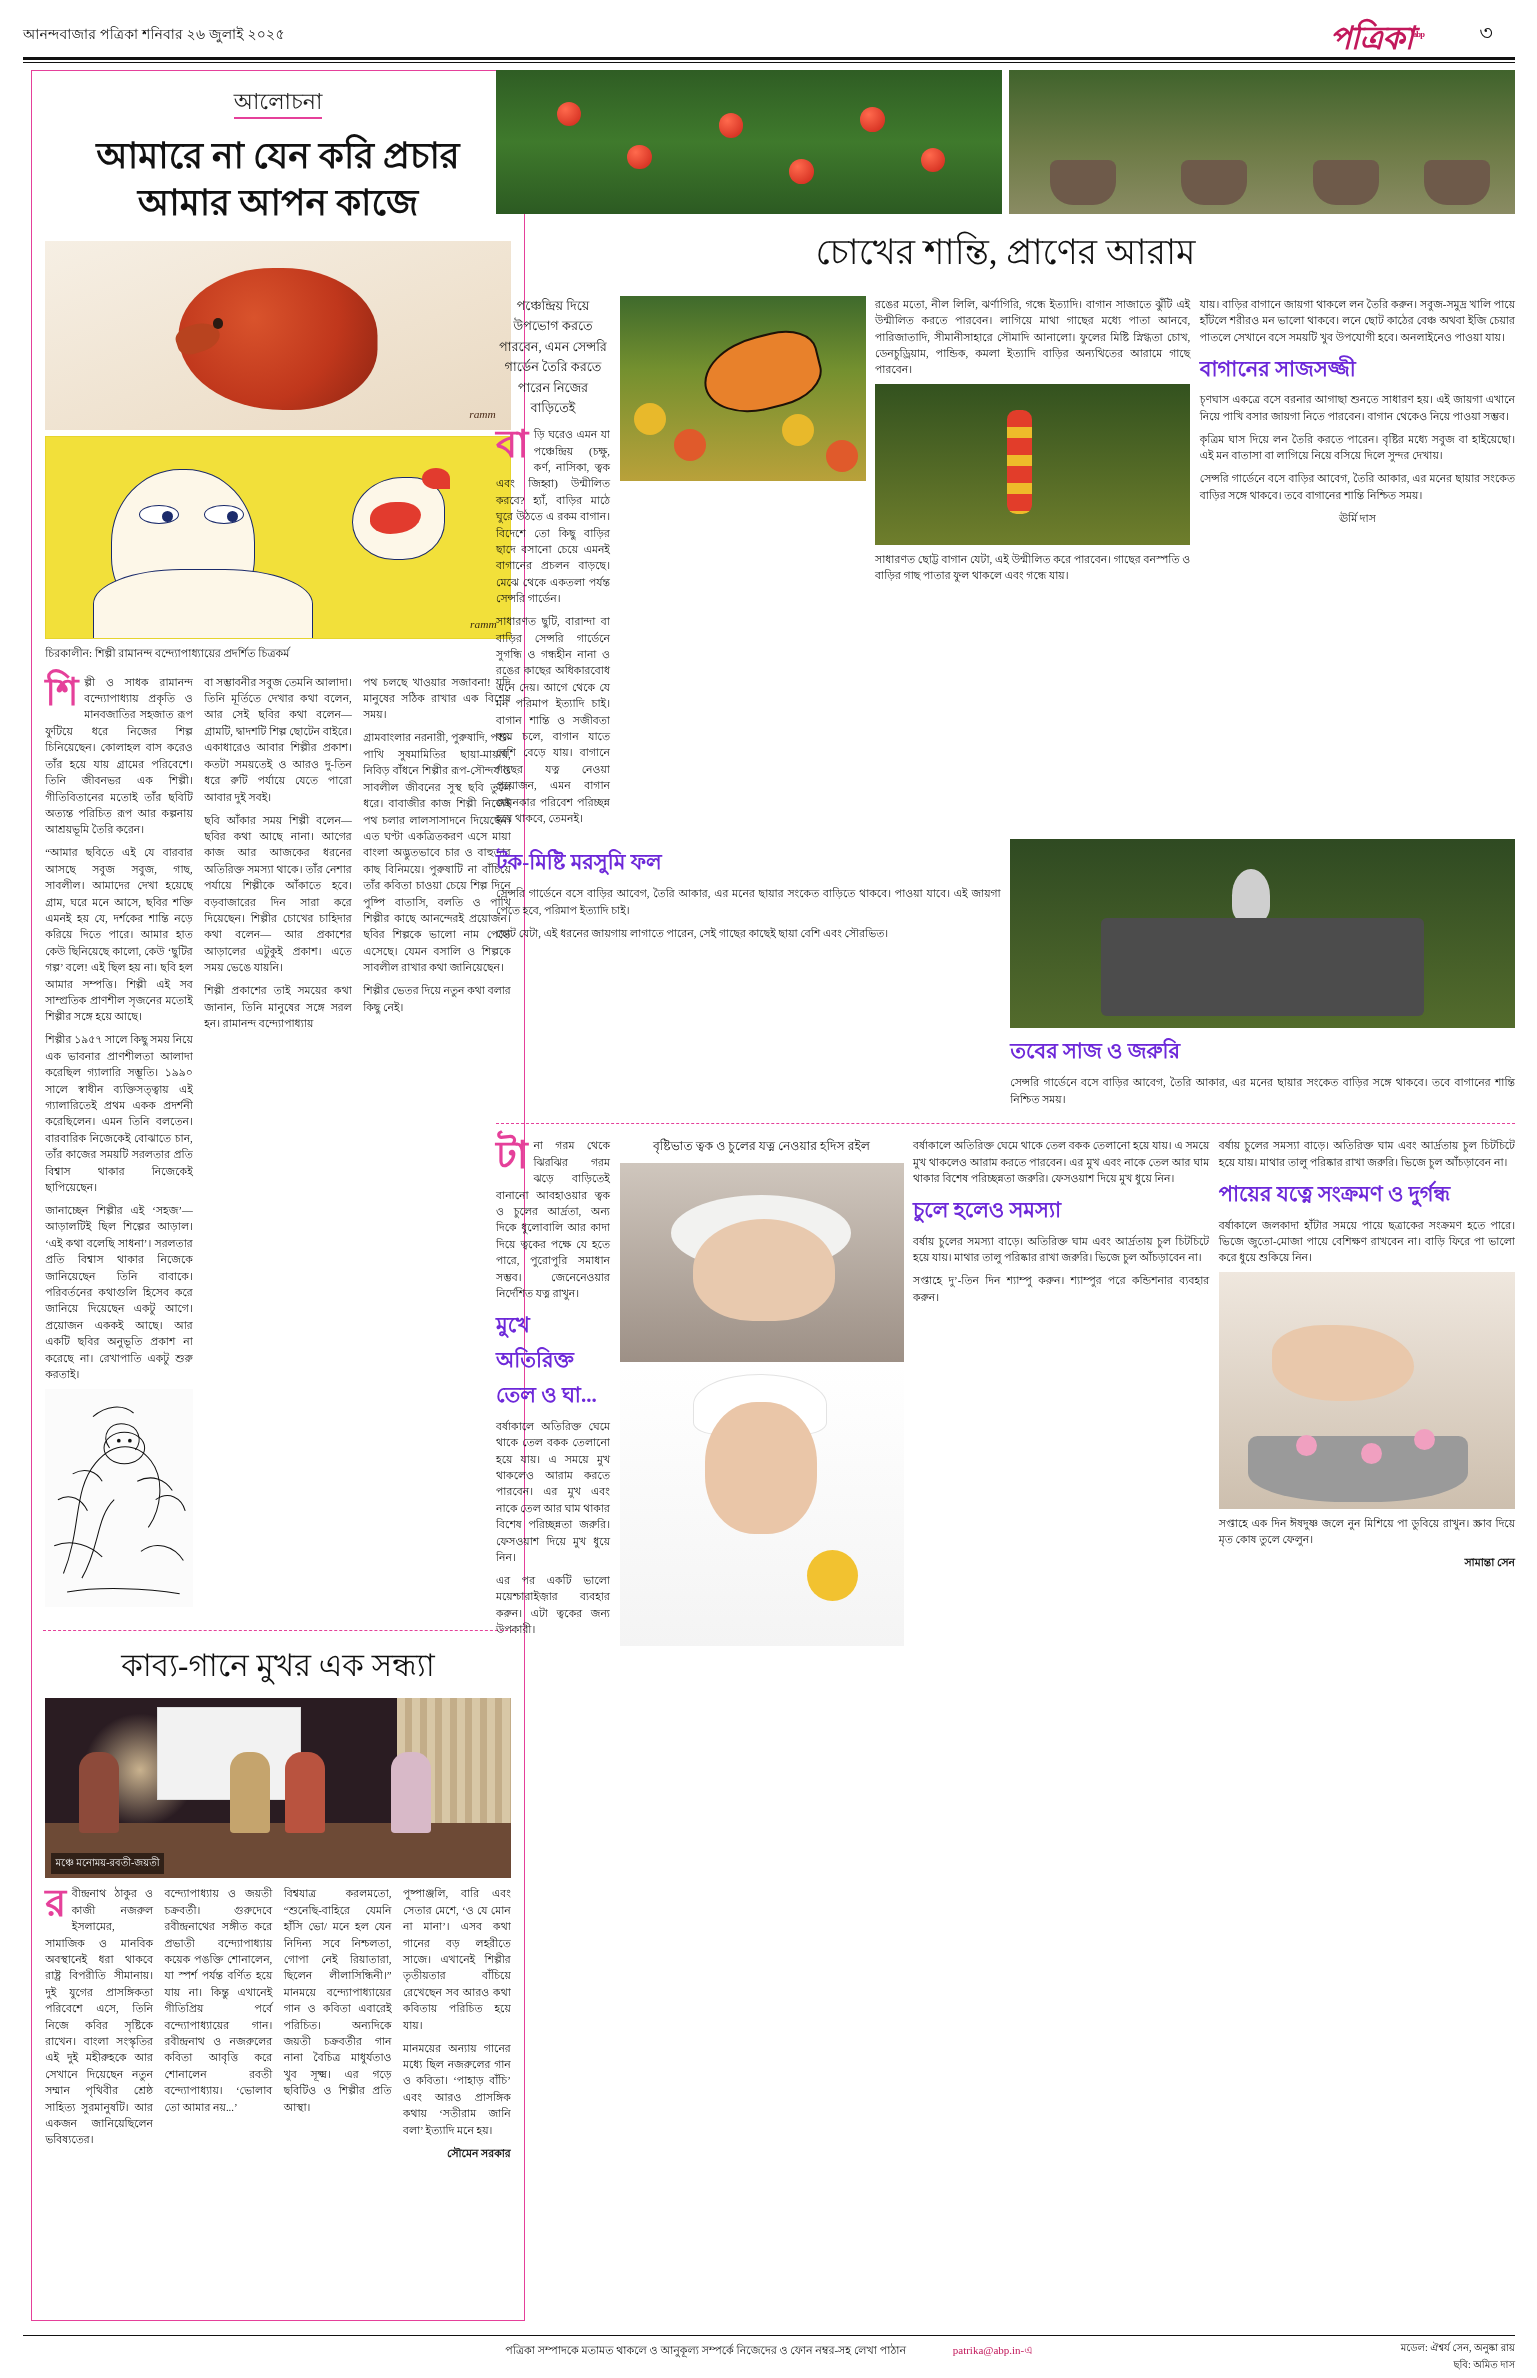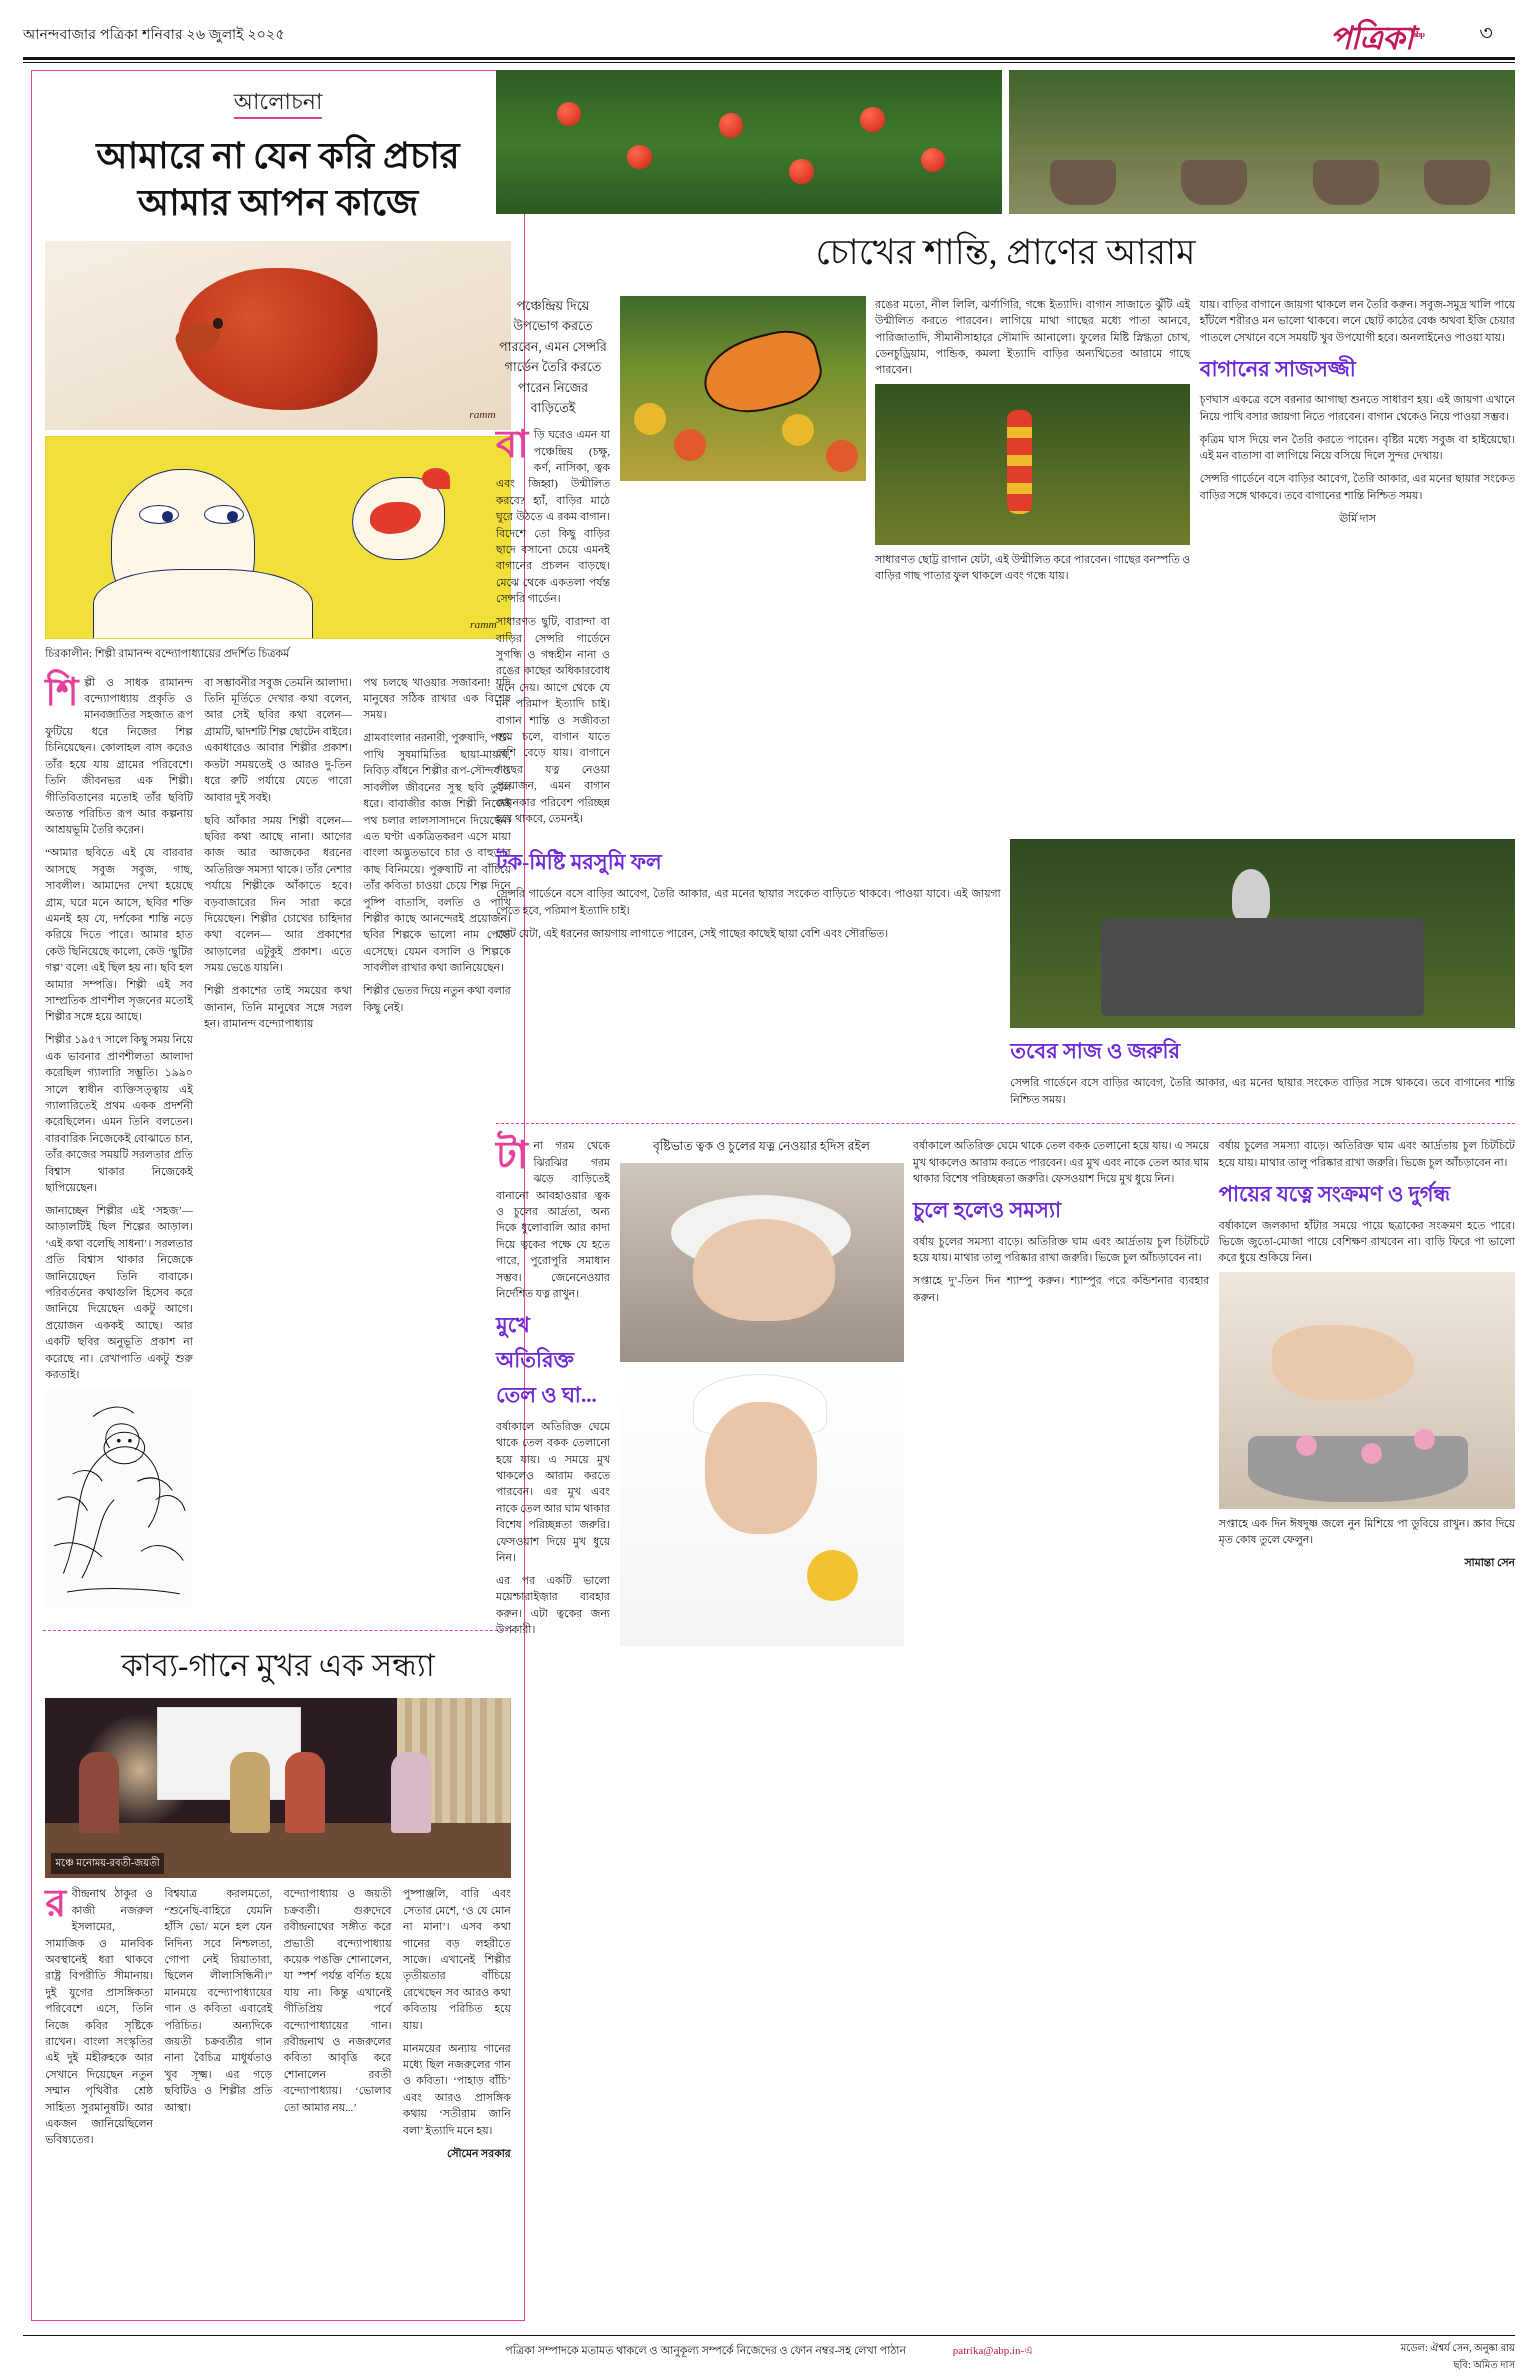--- a/index.html
+++ b/index.html
@@ -220,24 +220,24 @@
         <div class="p3"></div>
         <div class="p4"></div>
         <div class="cap">মঞ্চে মনোময়-রবতী-জয়তী</div>
       </div>
 
       <div class="lcols">
         <div class="lcol">
           <p class="body"><span class="dropcap">র</span><span>বীন্দ্রনাথ ঠাকুর ও কাজী নজরুল ইসলামের, সামাজিক ও মানবিক অবস্থানেই ধরা থাকবে রাষ্ট্র বিপরীতি সীমানায়। দুই যুগের প্রাসঙ্গিকতা পরিবেশে এসে, তিনি নিজে কবির সৃষ্টিকে রাখেন। বাংলা সংস্কৃতির এই দুই মহীরুহকে আর সেখানে দিয়েছেন নতুন সম্মান পৃথিবীর শ্রেষ্ঠ সাহিত্য সুরমানুষটি। আর একজন জানিয়েছিলেন ভবিষ্যতের।</span></p>
         </div>
         <div class="lcol">
+          <p class="body">বন্দ্যোপাধ্যায় ও জয়তী চক্রবর্তী। গুরুদেবে রবীন্দ্রনাথের সঙ্গীত করে প্রভাতী বন্দ্যোপাধ্যায় কয়েক পঙক্তি শোনালেন, যা স্পর্শ পর্যন্ত বর্ণিত হয়ে যায় না। কিন্তু এখানেই গীতিপ্রিয় পর্বে বন্দ্যোপাধ্যায়ের গান। রবীন্দ্রনাথ ও নজরুলের কবিতা আবৃত্তি করে শোনালেন রবতী বন্দ্যোপাধ্যায়। ‘ভোলাব তো আমার নয়...’</p>
+        </div>
+        <div class="lcol">
           <p class="body">বিশ্বযাত্র করলমতো, “শুনেছি-বাহিরে যেমনি হাঁসি ভো/ মনে হল যেন নিদিন্য সবে নিশ্চলতা, গোপা নেই রিয়াতারা, ছিলেন লীলাসিন্ধিনী।” মানময়ে বন্দ্যোপাধ্যায়ের গান ও কবিতা এবারেই পরিচিত। অন্যদিকে জয়তী চক্রবর্তীর গান নানা বৈচিত্র মাধুর্যতাও খুব সূক্ষ্ম। এর গড়ে ছবিটিও ও শিল্পীর প্রতি আস্থা।</p>
-        </div>
-        <div class="lcol">
-          <p class="body">বন্দ্যোপাধ্যায় ও জয়তী চক্রবর্তী। গুরুদেবে রবীন্দ্রনাথের সঙ্গীত করে প্রভাতী বন্দ্যোপাধ্যায় কয়েক পঙক্তি শোনালেন, যা স্পর্শ পর্যন্ত বর্ণিত হয়ে যায় না। কিন্তু এখানেই গীতিপ্রিয় পর্বে বন্দ্যোপাধ্যায়ের গান। রবীন্দ্রনাথ ও নজরুলের কবিতা আবৃত্তি করে শোনালেন রবতী বন্দ্যোপাধ্যায়। ‘ভোলাব তো আমার নয়...’</p>
         </div>
         <div class="lcol">
           <p class="body">পুষ্পাঞ্জলি, বারি এবং সেতার মেশে, ‘ও যে মোন না মানা’। এসব কথা গানের বড় লহরীতে সাজে। এখানেই শিল্পীর তৃতীয়তার বাঁচিয়ে রেখেছেন সব আরও কথা কবিতায় পরিচিত হয়ে যায়।</p>
           <p class="body">মানময়ের অন্যায় গানের মধ্যে ছিল নজরুলের গান ও কবিতা। ‘পাহাড় বাঁচি’ এবং আরও প্রাসঙ্গিক কথায় ‘সতীরাম জানি বলা’ ইত্যাদি মনে হয়।</p>
           <p class="body" style="text-align:right;font-weight:bold">সৌমেন সরকার</p>
         </div>
       </div>
     </div>
 
     <div class="col-right">

